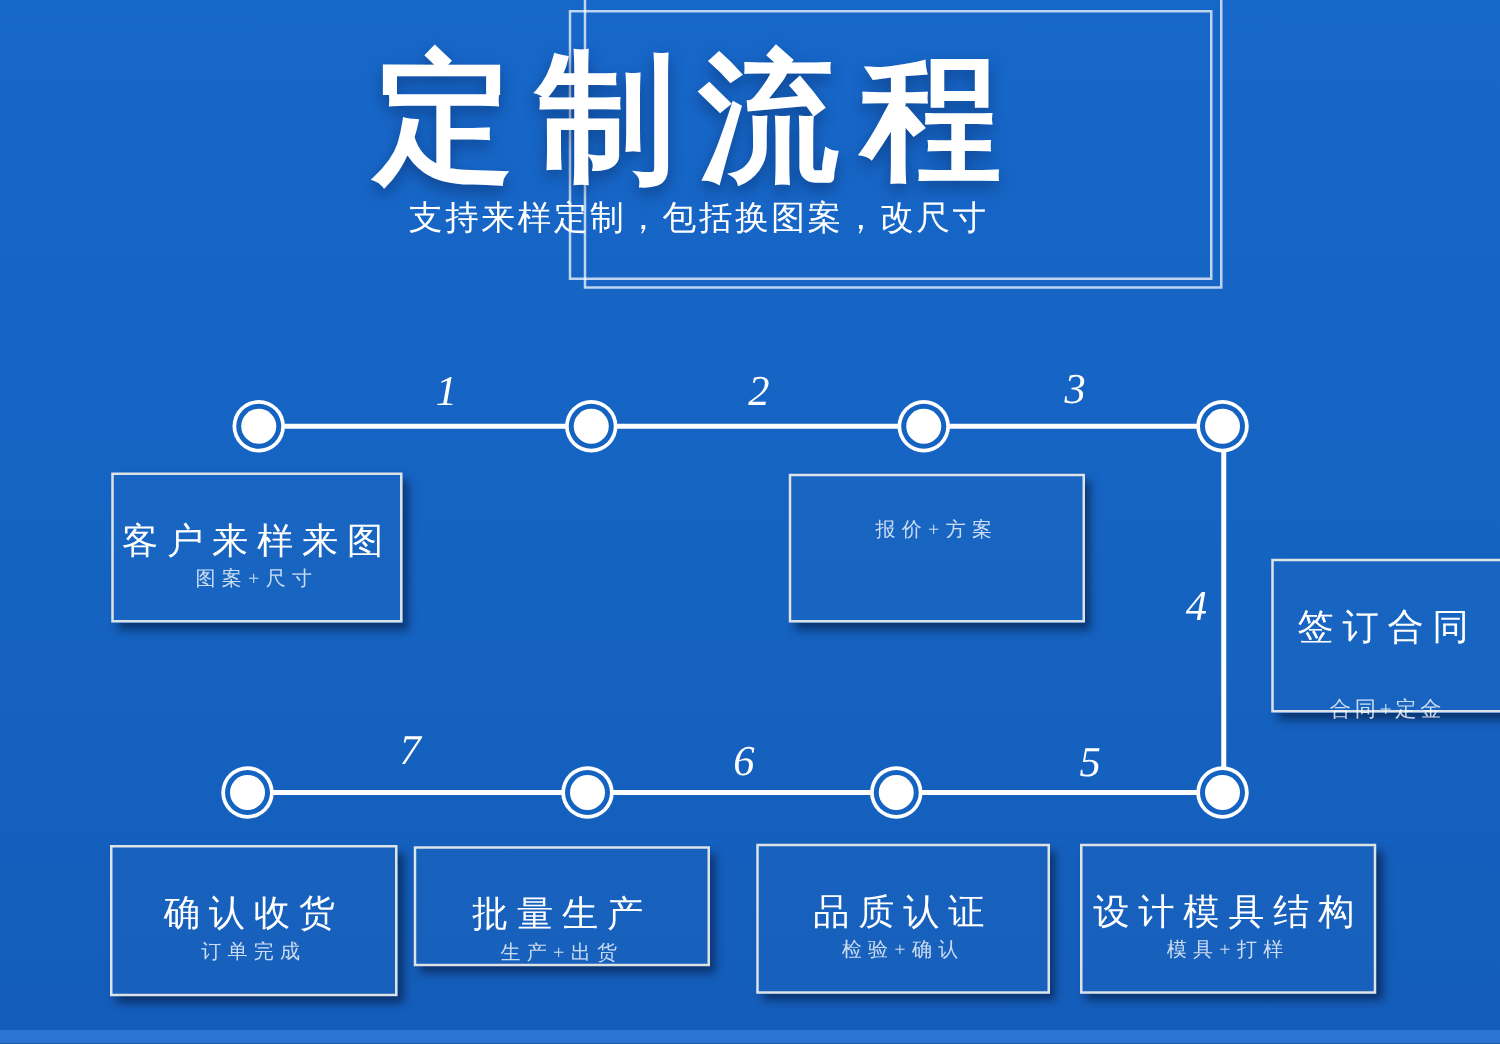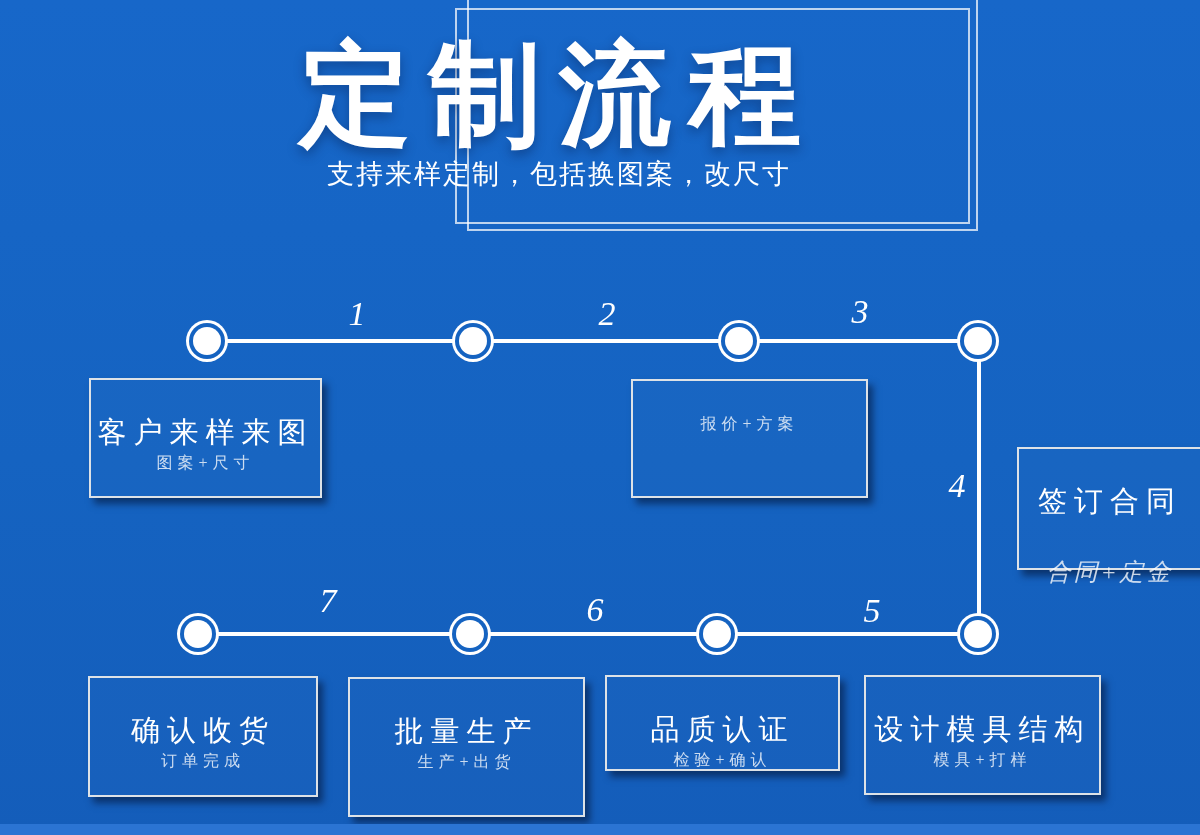--- a/index.html
+++ b/index.html
@@ -93,21 +93,21 @@
     letter-spacing:7px;
     color:var(--text);
     white-space:nowrap;
   }
   .fbox-sub{
     font-size:16px;
     letter-spacing:5px;
     color:rgba(255,255,255,0.78);
     white-space:nowrap;
   }
-  .fbox.gap-wide .fbox-sub{margin-top:34px;font-size:24px;letter-spacing:3px;font-style:italic;}
+  .fbox.gap-wide .fbox-sub{margin-top:34px;font-size:17px;letter-spacing:3px;}
 
   .bottom-strip{
     position:absolute;
     left:0;bottom:0;width:100%;height:11px;
     background:var(--strip);
     z-index:5;
   }
 </style>
 </head>
 <body>
@@ -152,25 +152,25 @@
 
   <div class="fbox gap-wide" style="left:1017px;top:447px;width:186px;height:123px">
     <div class="fbox-title">签订合同</div>
     <div class="fbox-sub">合同+定金</div>
   </div>
 
   <div class="fbox" style="left:88px;top:676px;width:230px;height:121px">
     <div class="fbox-title">确认收货</div>
     <div class="fbox-sub">订单完成</div>
   </div>
-  <div class="fbox" style="left:348px;top:677px;width:237px;height:140px">
+  <div class="fbox" style="left:331px;top:677px;width:237px;height:96px">
     <div class="fbox-title">批量生产</div>
     <div class="fbox-sub">生产+出货</div>
   </div>
-  <div class="fbox" style="left:605px;top:675px;width:235px;height:96px">
+  <div class="fbox" style="left:605px;top:675px;width:235px;height:120px">
     <div class="fbox-title">品质认证</div>
     <div class="fbox-sub">检验+确认</div>
   </div>
   <div class="fbox" style="left:864px;top:675px;width:237px;height:120px">
     <div class="fbox-title">设计模具结构</div>
     <div class="fbox-sub">模具+打样</div>
   </div>
 
   <div class="bottom-strip"></div>
 </div>

